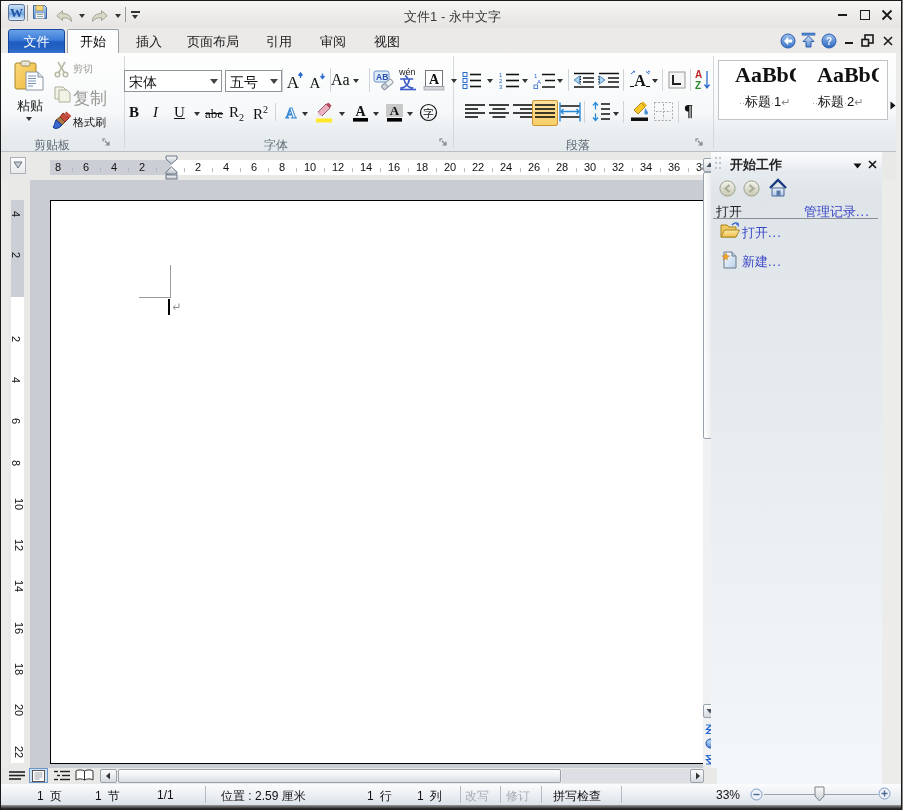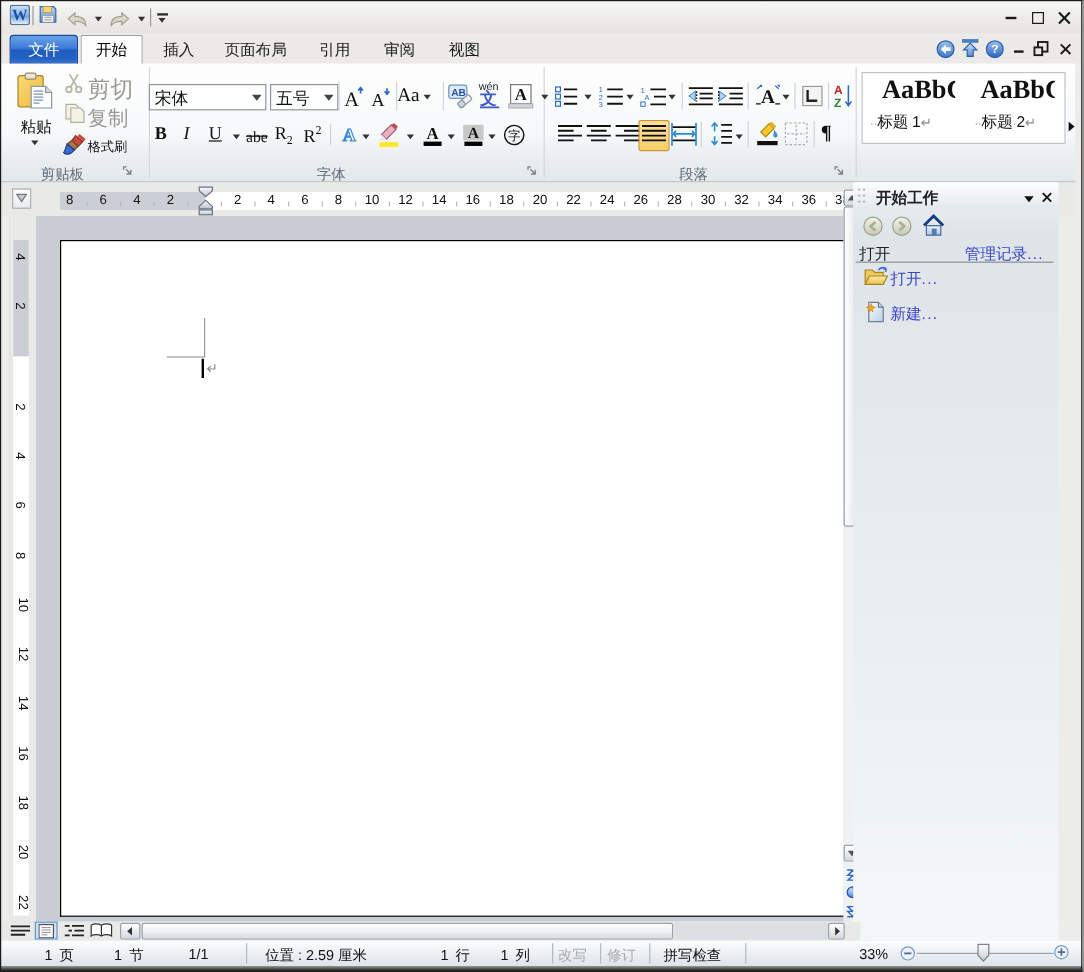--- a/index.html
+++ b/index.html
@@ -62,20 +62,21 @@
 #statusbar .it { position:absolute; top:4px; }
 #botborder { left:0px; top:805px; width:903px; height:5px; background:linear-gradient(#9a9a9a,#2a2a2a 70%,#1a1a1a); }
 .ssep { position:absolute; top:2px; width:1px; height:17px; background:#b4bac2; }
 .sbtn { background:linear-gradient(#fdfdfd,#e9ecef 50%,#d4d9de); border:1px solid #9aa2ac; border-radius:2px; }
 .sbtn svg { position:absolute; left:-1px; top:-1px; }
 </style>
 </head>
 <body>
 <div id="win">
   <div class="abs" id="titlebar">
+    <div class="abs" id="title-text">文件1 - 永中文字</div>
 
     <svg class="abs" style="left:7px;top:3px;" width="17" height="17" viewBox="0 0 17 17">
       <rect x="0.5" y="0.5" width="16" height="16" rx="2" fill="url(#wg)" stroke="#5a6f94"></rect>
       <defs>
           <linearGradient id="wg" x1="0" y1="0" x2="0" y2="1">
         <stop offset="0" stop-color="#cfe4f7"></stop>
             <stop offset="0.5" stop-color="#8cb8e8"></stop>
             <stop offset="0.55" stop-color="#6ea3e0"></stop>
             <stop offset="1" stop-color="#e8f2fb"></stop>
       </linearGradient>
@@ -204,21 +205,21 @@
     <div class="dd abs" style="left:25px;top:64px;"></div>
 
     <svg class="abs" style="left:52px;top:8px;" width="17" height="17" viewBox="0 0 17 17">
       <g stroke="#b8b8a2" stroke-width="1.5" fill="none">
         <path d="M5 1 L11.5 12"></path>
           <path d="M12 1 L5.5 12"></path>
         <circle cx="4.5" cy="13.5" r="2.3"></circle>
           <circle cx="12.5" cy="13.5" r="2.3"></circle>
       </g>
     </svg>
-    <div class="abs" style="left:72px;top:9px;font-size:19px;color:#9a9a94;">剪切</div>
+    <div class="abs" style="left:72px;top:9px;font-size:10px;color:#9a9a94;">剪切</div>
 
     <svg class="abs" style="left:53px;top:33px;" width="17" height="17" viewBox="0 0 17 17">
       <path d="M1 1 h8 l3 3 v9 h-11 z" fill="#f2f2e6" stroke="#b0b09a"></path>
       <path d="M5 4 h8 l3 3 v9 h-11 z" fill="#f2f2e6" stroke="#b0b09a"></path>
     </svg>
     <div class="abs" style="left:72px;top:34px;font-size:17px;color:#9a9a94;">复制</div>
 
     <svg class="abs" style="left:51px;top:58px;" width="20" height="20" viewBox="0 0 20 20">
       <path d="M11 2 L17 7 L13 11 L8 6 Z" fill="#c84a3a" stroke="#8a2a20"></path>
       <path d="M13.5 1.5 L18.5 6" stroke="#c84a3a" stroke-width="2.5"></path>
@@ -452,21 +453,21 @@
       <g stroke="#aaa">
           <path d="M10.5 3 v15 M3 10.5 h15" stroke-dasharray="2 1.6"></path>
         </g>
     </svg>
     <div class="abs" style="left:677px;top:48px;width:1px;height:22px;background:#d0d4d8;"></div>
     <div class="abs" style="left:683px;top:48px;font-size:17px;font-weight:bold;font-family:'Liberation Serif',serif;color:#111;">¶</div>
 
     <div class="abs" style="left:717px;top:7px;width:170px;height:60px;background:#fff;border:1px solid #c0c4c9;"></div>
     <div class="abs" style="left:722px;top:10px;width:73px;height:54px;background:#fff;overflow:hidden;">
       <div style="position:absolute;left:12px;top:-1px;font-size:22px;font-weight:bold;font-family:'Liberation Serif',serif;color:#111;white-space:nowrap;">AaBbC</div>
-      <div style="position:absolute;left:2px;top:30px;font-size:13px;color:#111;white-space:nowrap;"><span style="color:#999;font-size:9px;">··</span>标题<span style="color:#999;font-size:9px;">·</span>1<span style="color:#888;font-size:11px;">↵</span></div>
+      <div style="position:absolute;left:16px;top:30px;font-size:13px;color:#111;white-space:nowrap;"><span style="color:#999;font-size:9px;">··</span>标题<span style="color:#999;font-size:9px;">·</span>1<span style="color:#888;font-size:11px;">↵</span></div>
     </div>
     <div class="abs" style="left:804px;top:10px;width:74px;height:54px;background:#fff;overflow:hidden;">
       <div style="position:absolute;left:12px;top:-1px;font-size:22px;font-weight:bold;font-family:'Liberation Serif',serif;color:#111;white-space:nowrap;">AaBbC</div>
       <div style="position:absolute;left:7px;top:30px;font-size:13px;color:#111;white-space:nowrap;"><span style="color:#999;font-size:9px;">··</span>标题<span style="color:#999;font-size:9px;">·</span>2<span style="color:#888;font-size:11px;">↵</span></div>
     </div>
     <svg class="abs" style="left:889px;top:48px;" width="6" height="9" viewBox="0 0 6 9">
         <path d="M0.5 0.5 L5.5 4.5 L0.5 8.5 Z" fill="#111"></path>
       </svg>
   </div>
   <div class="abs" id="rulerrow">

